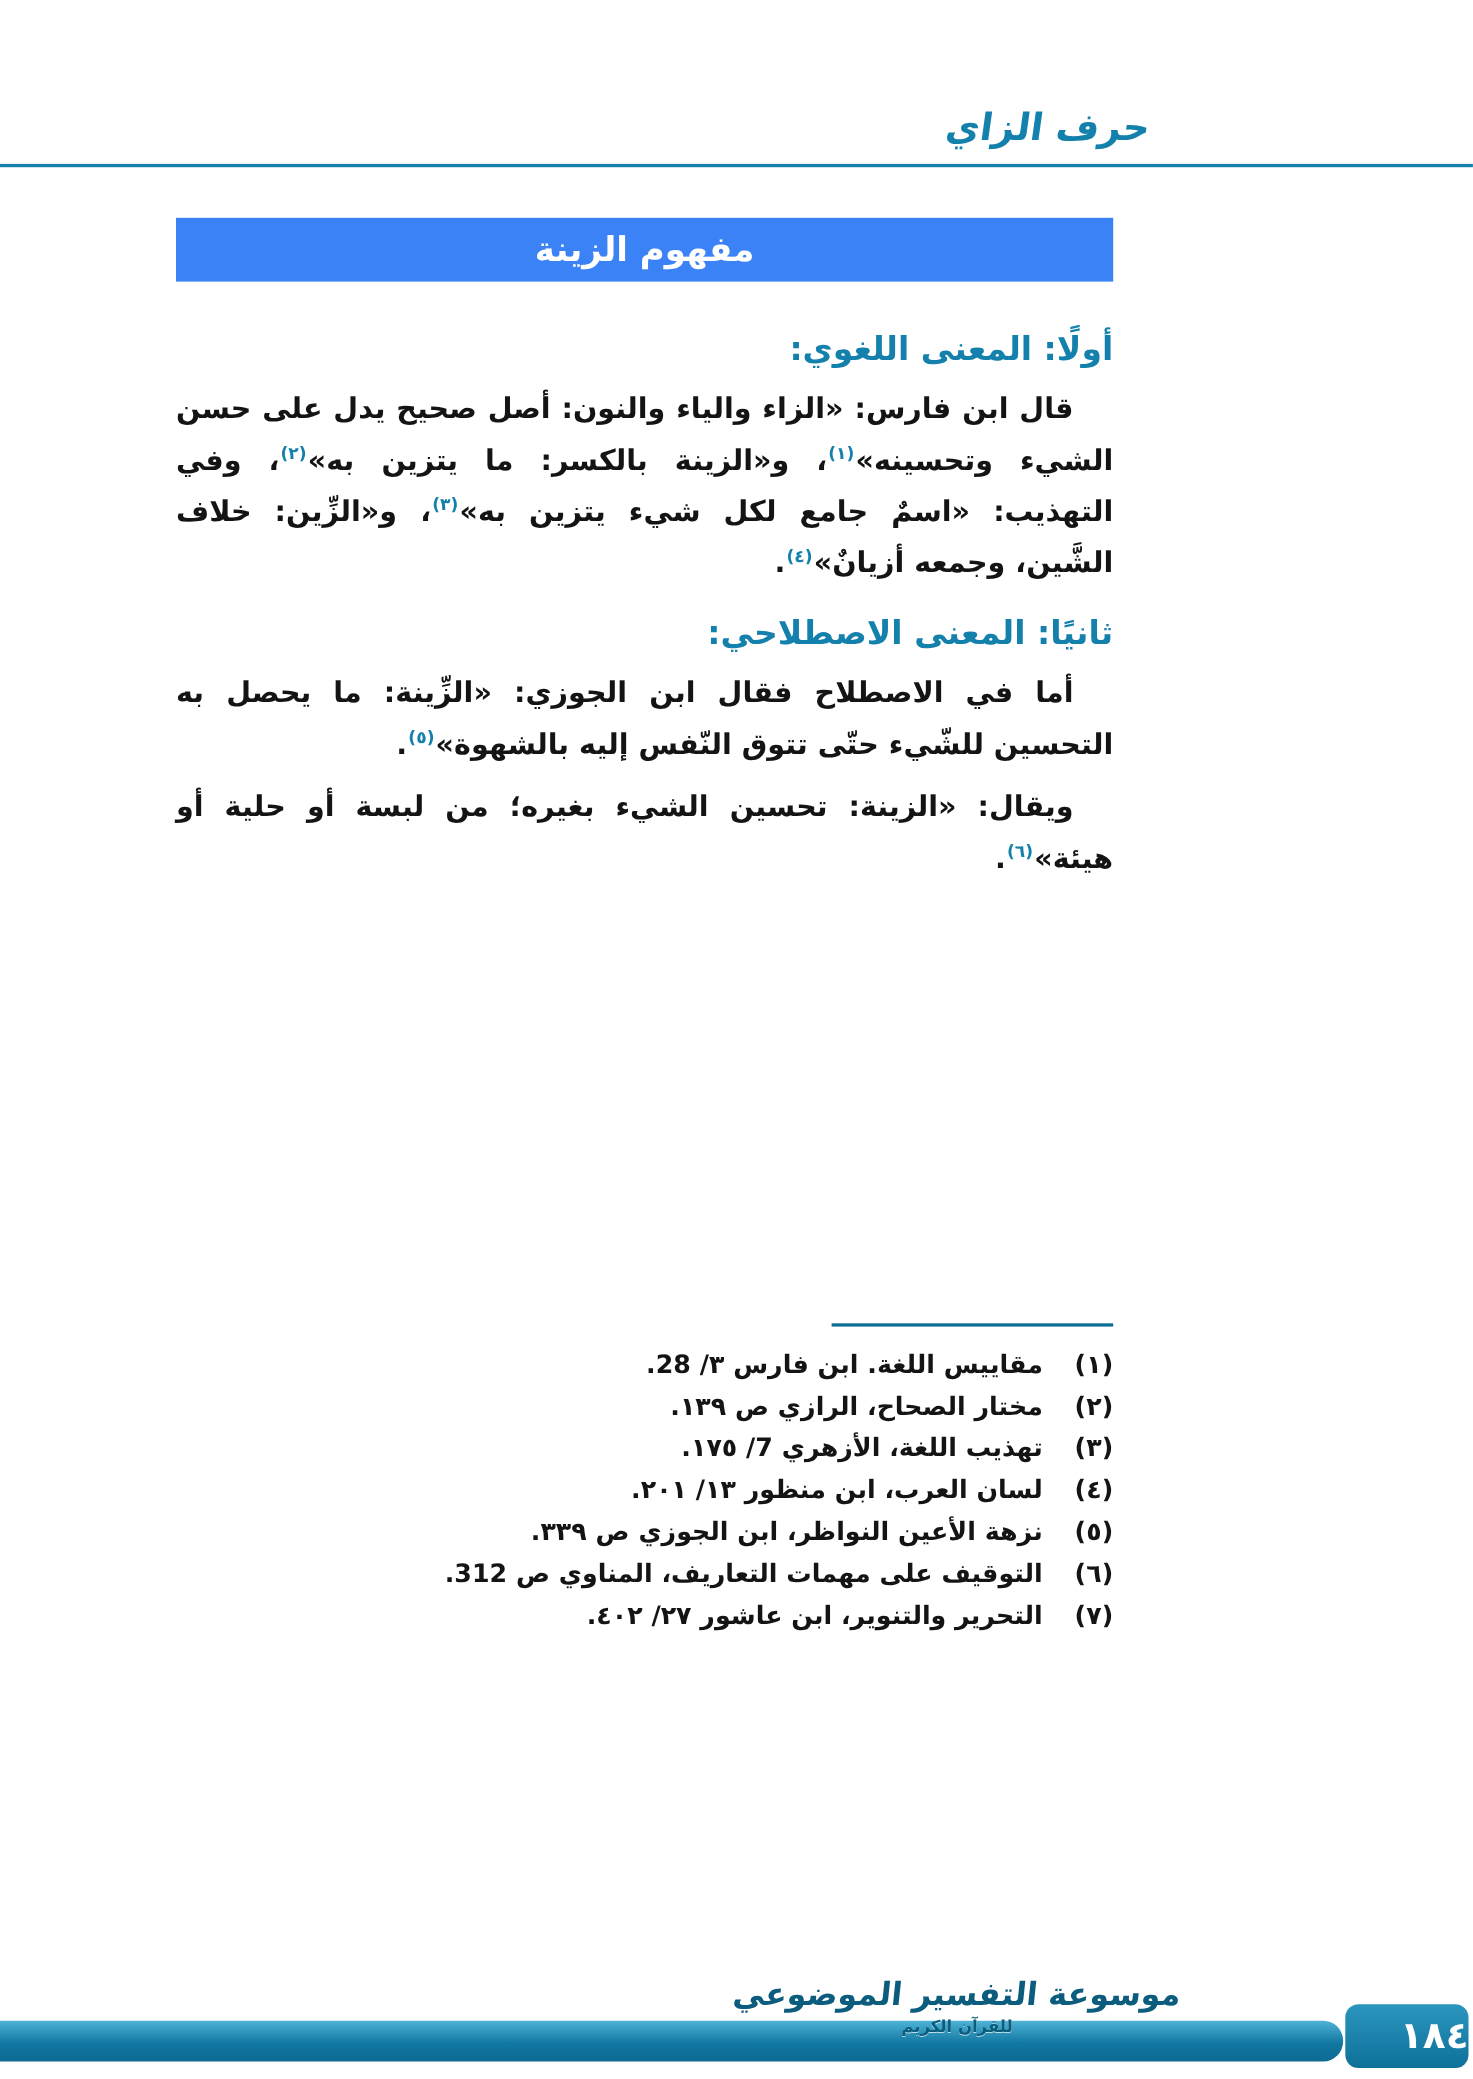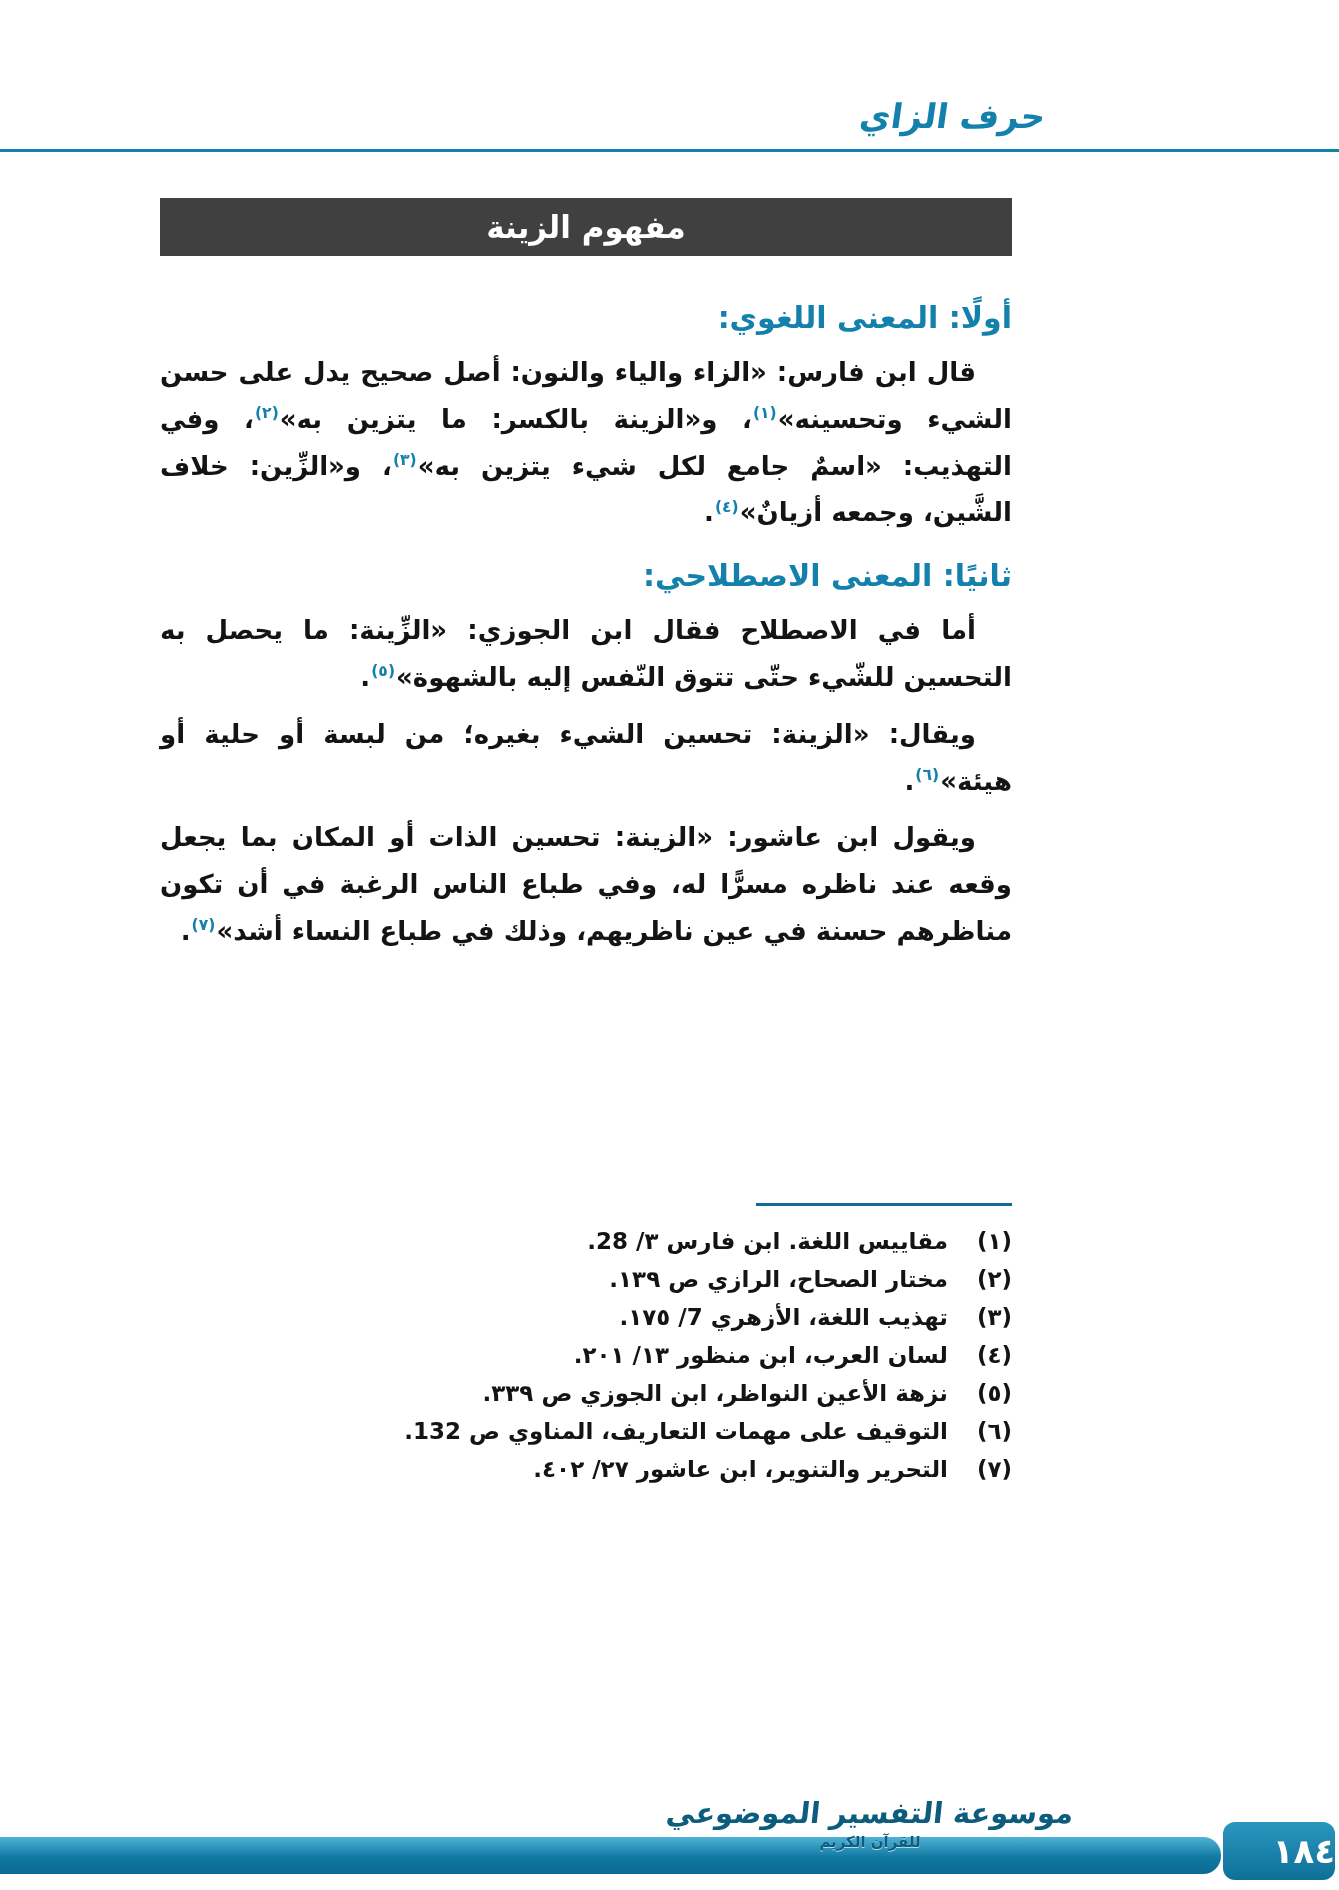--- a/index.html
+++ b/index.html
@@ -37,21 +37,21 @@
     background: #1481ac;
   }
 
   
   .banner {
     position: absolute;
     top: 198px;
     right: 327px;
     width: 852px;
     height: 58px;
-    background: #404040;
+    background: #3b82f6;
     color: #ffffff;
     display: flex;
     align-items: center;
     justify-content: center;
     font-size: 31px;
     font-weight: bold;
     text-align: right;
   }
 
   
@@ -178,21 +178,20 @@
   <div class="banner">
     <span>مفهوم الزينة</span>
   </div>
 
   <div class="content">
       <h2 class="section-heading">أولًا: المعنى اللغوي:</h2>
       <p class="body-paragraph">قال ابن فارس: «الزاء والياء والنون: أصل صحيح يدل على حسن الشيء وتحسينه»<sup class="fn-ref">(١)</sup>، و«الزينة بالكسر: ما يتزين به»<sup class="fn-ref">(٢)</sup>، وفي التهذيب: «اسمٌ جامع لكل شيء يتزين به»<sup class="fn-ref">(٣)</sup>، و«الزِّين: خلاف الشَّين، وجمعه أزيانٌ»<sup class="fn-ref">(٤)</sup>.</p>
       <h2 class="section-heading">ثانيًا: المعنى الاصطلاحي:</h2>
       <p class="body-paragraph">أما في الاصطلاح فقال ابن الجوزي: «الزِّينة: ما يحصل به التحسين للشّيء حتّى تتوق النّفس إليه بالشهوة»<sup class="fn-ref">(٥)</sup>.</p>
       <p class="body-paragraph">ويقال: «الزينة: تحسين الشيء بغيره؛ من لبسة أو حلية أو هيئة»<sup class="fn-ref">(٦)</sup>.</p>
-      <p class="body-paragraph">ويقول ابن عاشور: «الزينة: تحسين الذات أو المكان بما يجعل وقعه عند ناظره مسرًّا له، وفي طباع الناس الرغبة في أن تكون مناظرهم حسنة في عين ناظريهم، وذلك في طباع النساء أشد»<sup class="fn-ref">(٧)</sup>.</p>
     </div>
 
   <div class="footnotes">
     <div class="fn-rule"></div>
     <div>
         <div class="footnote">
           <span class="fn-num">(١)</span>
           <span class="fn-text">مقاييس اللغة. ابن فارس ٣/ 28.</span>
         </div>
         <div class="footnote">
@@ -206,21 +205,21 @@
         <div class="footnote">
           <span class="fn-num">(٤)</span>
           <span class="fn-text">لسان العرب، ابن منظور ١٣/ ٢٠١.</span>
         </div>
         <div class="footnote">
           <span class="fn-num">(٥)</span>
           <span class="fn-text">نزهة الأعين النواظر، ابن الجوزي ص ٣٣٩.</span>
         </div>
         <div class="footnote">
           <span class="fn-num">(٦)</span>
-          <span class="fn-text">التوقيف على مهمات التعاريف، المناوي ص 132.</span>
+          <span class="fn-text">التوقيف على مهمات التعاريف، المناوي ص 312.</span>
         </div>
         <div class="footnote">
           <span class="fn-num">(٧)</span>
           <span class="fn-text">التحرير والتنوير، ابن عاشور ٢٧/ ٤٠٢.</span>
         </div>
       </div>
   </div>
 
   <div class="footer-band"></div>
 

